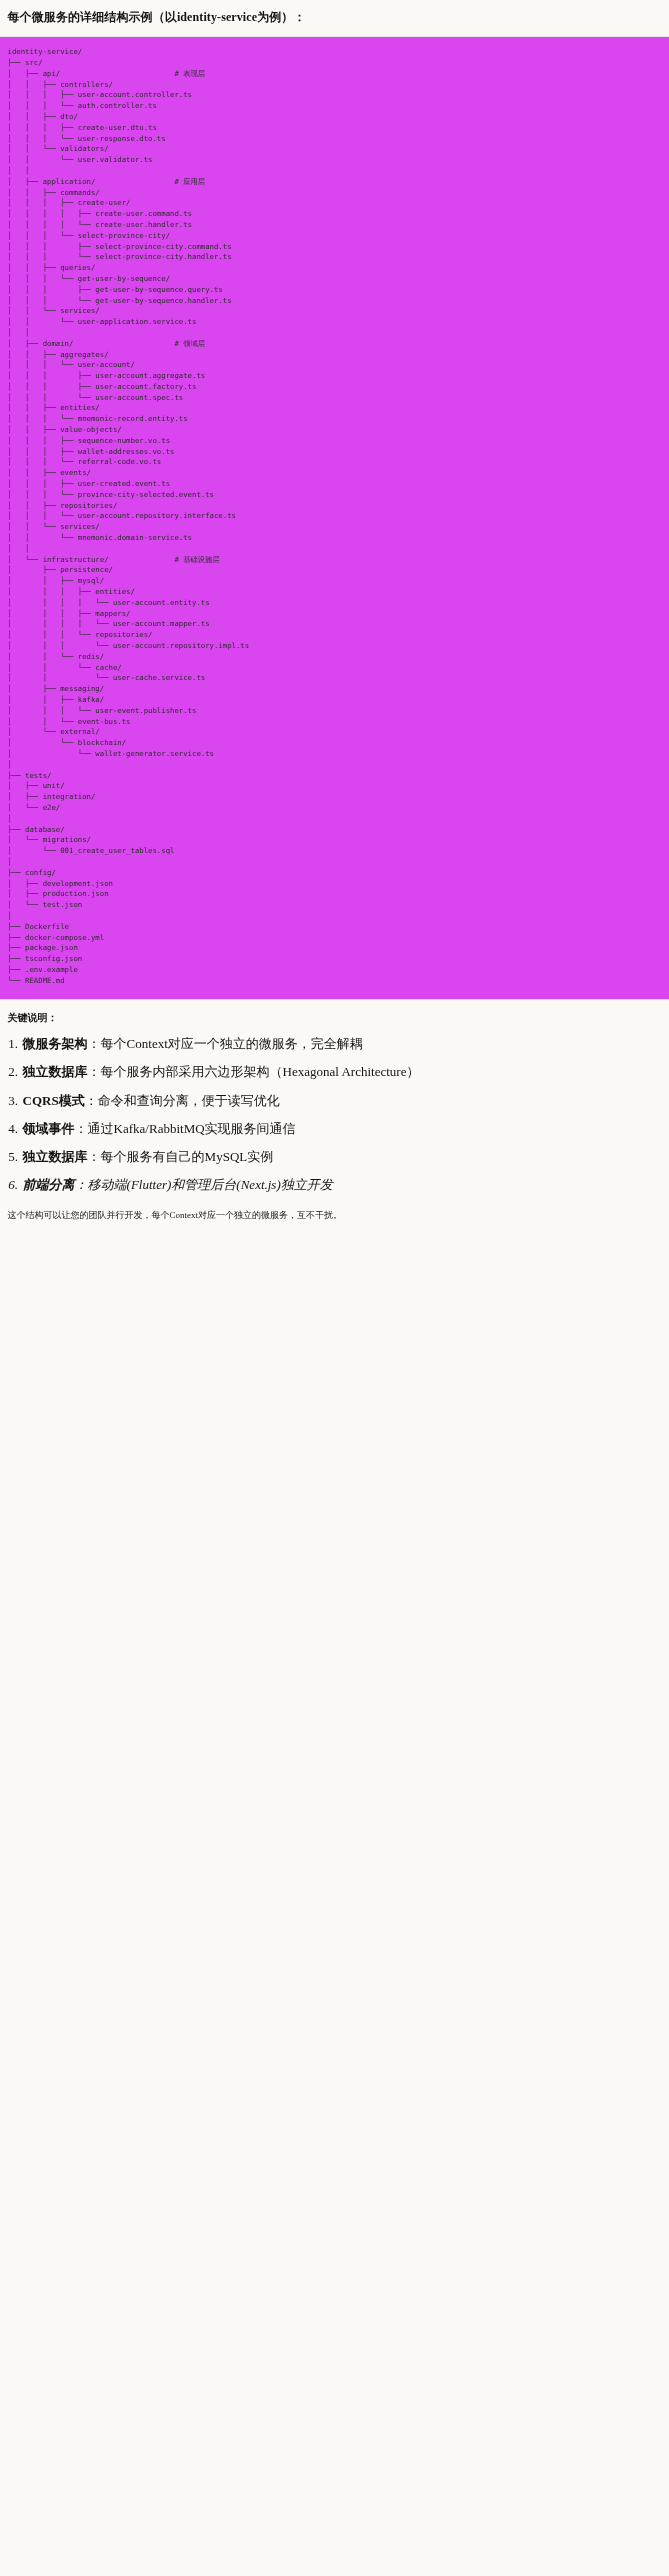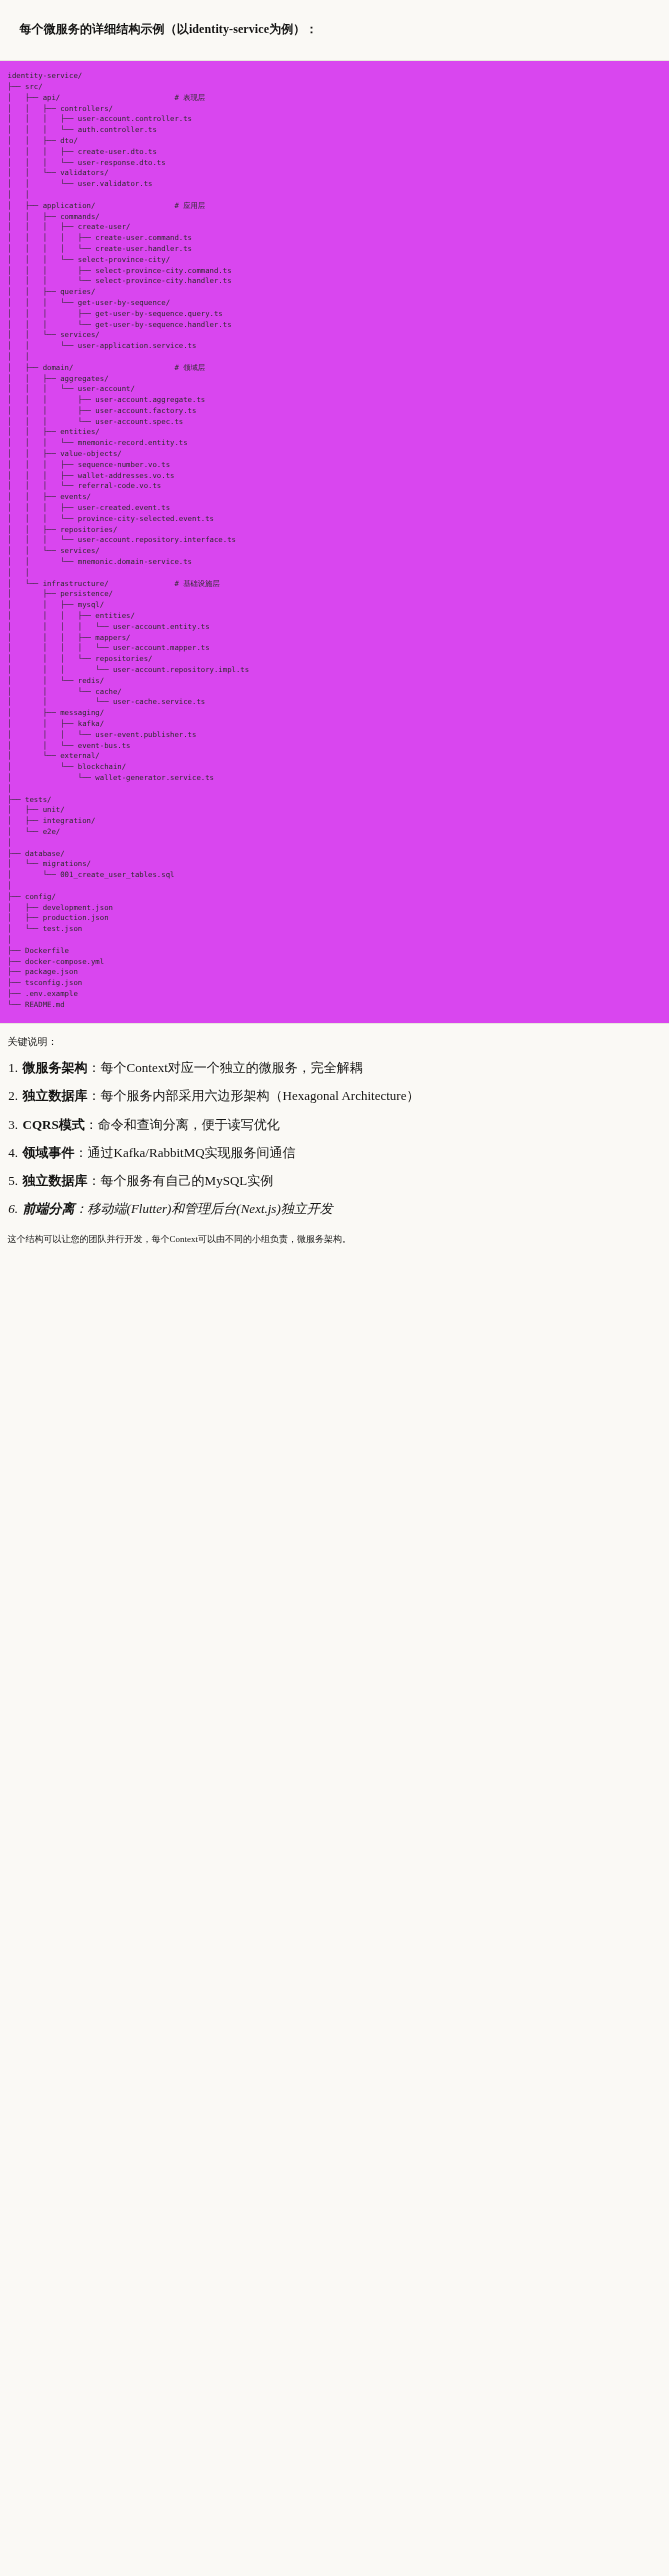--- a/index.html
+++ b/index.html
@@ -25,21 +25,21 @@
     padding: 8.8px 7.5px 10px 7.5px;
     border-bottom: 0.6px solid #e8e6dd;
   }
   .heading {
     font-family: "Liberation Serif", serif;
     font-weight: bold;
     font-size: 12px;
     line-height: 1.45;
     letter-spacing: 0.1px;
     color: #141413;
-    margin: 12px;
+    margin: 0;
   }
 
   
   .tree-block {
     padding: 10px 7.5px 12.5px 7.5px;
     border-bottom: 0.6px solid #e8e6dd;
     background: #d946ef;
     overflow-x: hidden;
   }
   pre.tree {
@@ -51,21 +51,21 @@
     white-space: pre;
     tab-size: 4;
   }
 
   
   .notes-block {
     padding: 11.3px 7.5px 8.8px 7.5px;
   }
   .notes-title {
     font-family: "Liberation Serif", serif;
-    font-weight: normal;
+    font-weight: bold;
     font-size: 10px;
     line-height: 1.4;
     margin: 0 0 8.8px 0;
     color: #141413;
   }
   ol.notes-list {
     margin: 0 0 0 0;
     padding: 0 0 0 13.8px;
     list-style: decimal;
     font-family: "Liberation Serif", serif;
@@ -200,18 +200,18 @@
   <div class="notes-block">
     <h3 class="notes-title">关键说明：</h3>
     <ol class="notes-list">
         <li><span class="note-term">微服务架构</span><span class="note-text">：</span><span class="note-text">每个Context对应一个独立的微服务，完全解耦</span></li>
         <li><span class="note-term">独立数据库</span><span class="note-text">：</span><span class="note-text">每个服务内部采用六边形架构（Hexagonal Architecture）</span></li>
         <li><span class="note-term">CQRS模式</span><span class="note-text">：</span><span class="note-text">命令和查询分离，便于读写优化</span></li>
         <li><span class="note-term">领域事件</span><span class="note-text">：</span><span class="note-text">通过Kafka/RabbitMQ实现服务间通信</span></li>
         <li><span class="note-term">独立数据库</span><span class="note-text">：</span><span class="note-text">每个服务有自己的MySQL实例</span></li>
         <li><span class="note-term">前端分离</span><span class="note-text">：</span><span class="note-text">移动端(Flutter)和管理后台(Next.js)独立开发</span></li>
       </ol>
-    <p class="closing">这个结构可以让您的团队并行开发，每个Context可以由不同的小组负责，微服务架构。</p>
+    <p class="closing">这个结构可以让您的团队并行开发，每个Context对应一个独立的微服务，互不干扰。</p>
   </div>
 
   <div class="footer-pad"></div>
 </div>
 
 
 </body></html>

